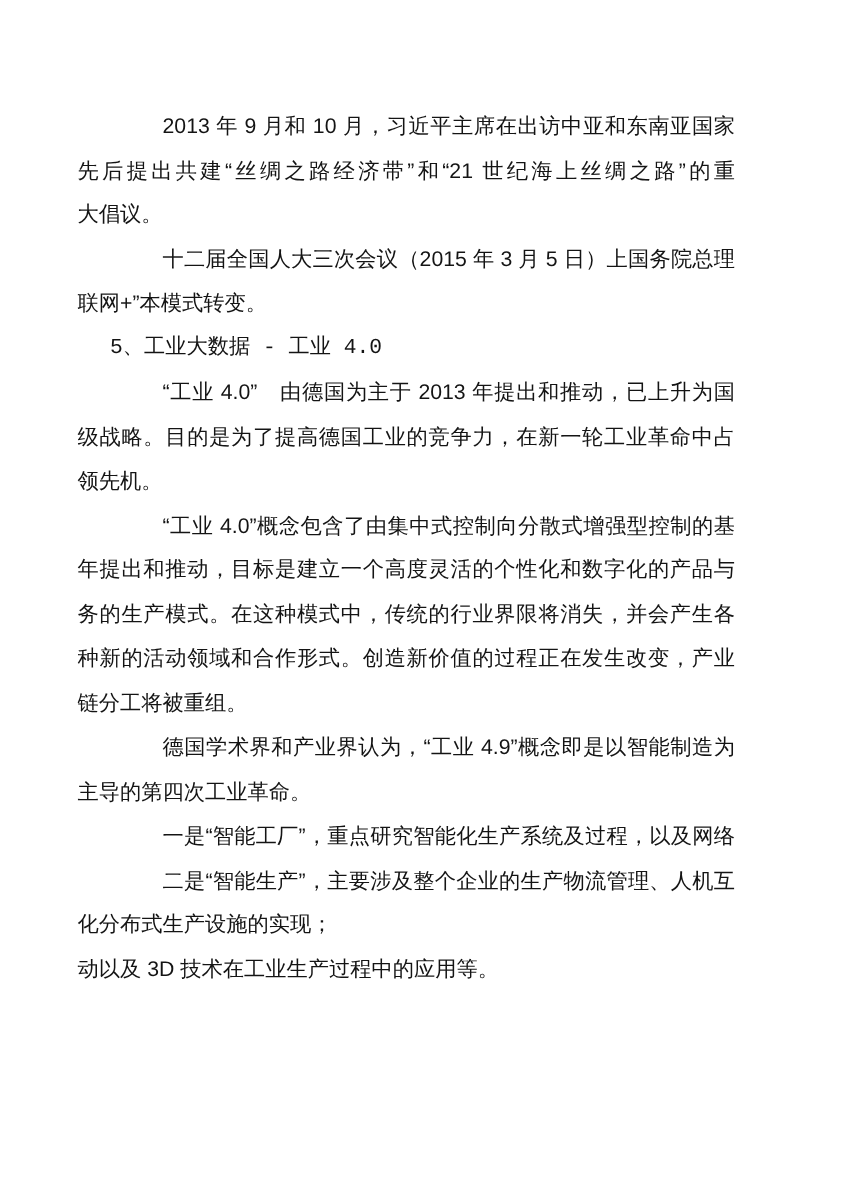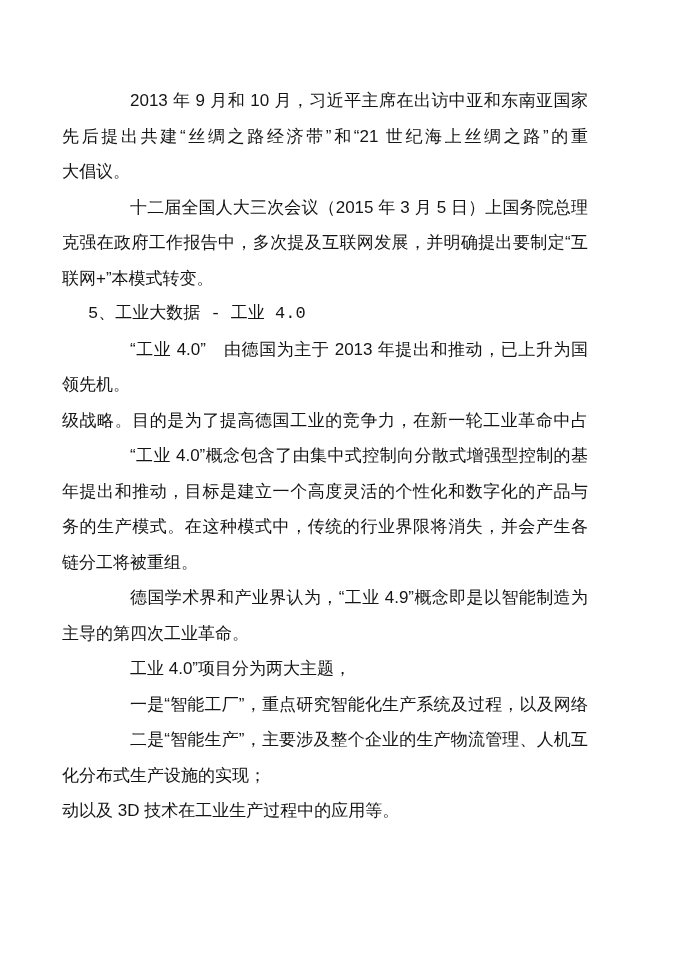--- a/index.html
+++ b/index.html
@@ -37,31 +37,30 @@
 </style>
 </head>
 <body>
 
 <div class="page">
   <div class="text-block">
       <div class="line indent fill">2013 年 9 月和 10 月，习近平主席在出访中亚和东南亚国家期间，</div>
       <div class="line fill">先后提出共建“丝绸之路经济带”和“21 世纪海上丝绸之路”的重</div>
       <div class="line">大倡议。</div>
       <div class="line indent fill">十二届全国人大三次会议（2015 年 3 月 5 日）上国务院总理李</div>
-      <div class="line fill">克强在政府工作报告中，多次提及互联网发展，并明确提出要制定“互</div>
       <div class="line">联网+”本模式转变。</div>
       <div class="line heading">5、工业大数据 - 工业 4.0</div>
       <div class="line indent fill">“工业 4.0”　由德国为主于 2013 年提出和推动，已上升为国家</div>
+      <div class="line fill">级战略。目的是为了提高德国工业的竞争力，在新一轮工业革命中占</div>
       <div class="line">领先机。</div>
-      <div class="line fill">级战略。目的是为了提高德国工业的竞争力，在新一轮工业革命中占</div>
       <div class="line indent fill">“工业 4.0”概念包含了由集中式控制向分散式增强型控制的基</div>
       <div class="line fill">年提出和推动，目标是建立一个高度灵活的个性化和数字化的产品与服</div>
       <div class="line fill">务的生产模式。在这种模式中，传统的行业界限将消失，并会产生各</div>
+      <div class="line fill">种新的活动领域和合作形式。创造新价值的过程正在发生改变，产业</div>
       <div class="line">链分工将被重组。</div>
       <div class="line indent fill">德国学术界和产业界认为，“工业 4.9”概念即是以智能制造为</div>
       <div class="line">主导的第四次工业革命。</div>
-      <div class="line indent">工业 4.0”项目分为两大主题，</div>
       <div class="line indent fill">一是“智能工厂”，重点研究智能化生产系统及过程，以及网络</div>
       <div class="line indent fill">二是“智能生产”，主要涉及整个企业的生产物流管理、人机互</div>
       <div class="line">化分布式生产设施的实现；</div>
       <div class="line">动以及 3D 技术在工业生产过程中的应用等。</div>
     </div>
 </div>
 
 </body></html>

